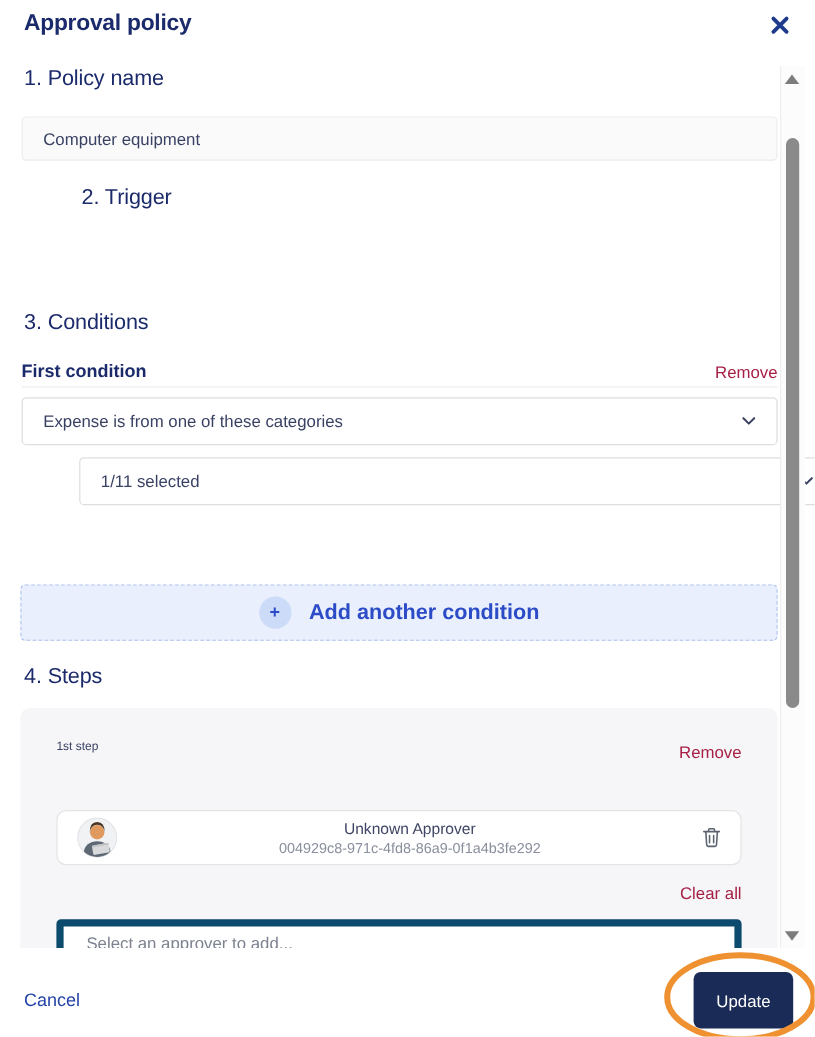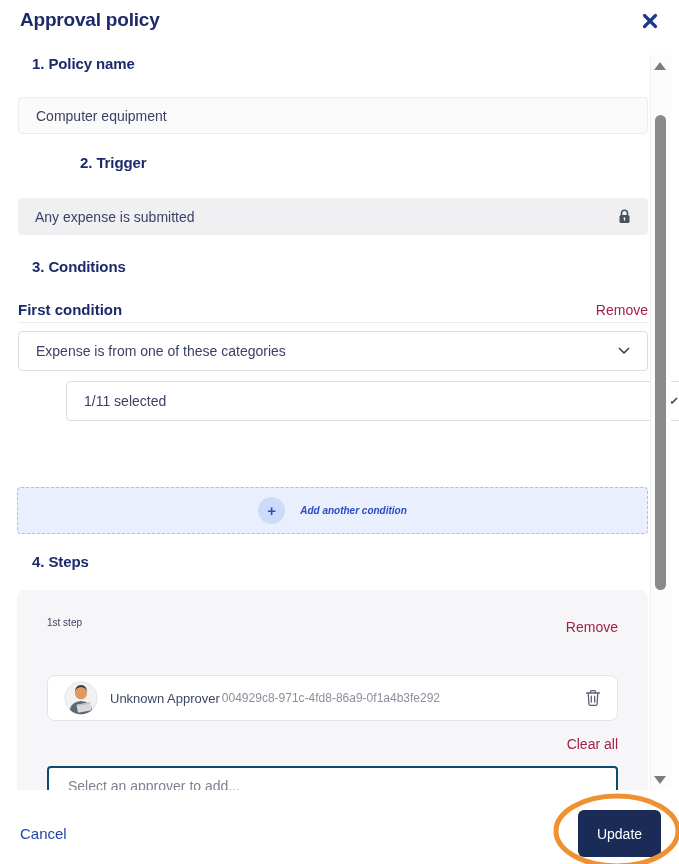--- a/index.html
+++ b/index.html
@@ -5,47 +5,47 @@
   html,body{margin:0;padding:0;background:#fff;}
   body{width:679px;height:864px;position:relative;overflow:hidden;
        font-family:"Liberation Sans","DejaVu Sans",sans-serif;
        -webkit-font-smoothing:antialiased;}
   .abs{position:absolute;}
   
   .modal-title{left:20px;top:9px;font-size:19px;font-weight:700;color:var(--navy-text,#1b2a6b);letter-spacing:-0.2px;}
   .close-btn{right:18px;top:10px;width:22px;height:22px;cursor:pointer;display:flex;align-items:center;justify-content:center;}
   
   .modal-body{left:0;top:55px;width:679px;height:735px;overflow:hidden;}
-  .sec-label{left:32px;font-size:15px;font-weight:700;color:var(--navy-text,#1b2a6b);letter-spacing:-0.1px;}
+  .sec-label{left:20px;font-size:18px;font-weight:400;color:var(--navy-text,#1b2a6b);letter-spacing:-0.1px;}
   .field{left:18px;width:630px;box-sizing:border-box;border-radius:4px;display:flex;align-items:center;font-size:14px;color:var(--slate-text,#3a4264);}
   .input-like{background:var(--field-bg,#fafafa);border:1px solid #ececec;height:37px;padding:15px 17px;}
   .input-like input{border:none;background:transparent;outline:none;font:inherit;color:inherit;width:100%;padding:0;}
   .disabled-field{background:var(--disabled-bg,#f0f0f2);height:37px;padding:0 17px;justify-content:space-between;}
   .select-field{background:#fff;border:1px solid #dedede;height:40px;padding:0 17px;justify-content:space-between;cursor:pointer;gap:18px;}
   .row-between{left:18px;width:630px;display:flex;justify-content:space-between;align-items:center;}
   .bold-navy{font-size:15px;font-weight:700;color:var(--navy-text,#1b2a6b);}
   .crimson-link{font-size:14px;color:var(--crimson,#a62045);cursor:pointer;}
   .divider{left:18px;width:630px;height:1px;background:#ededed;}
   .add-cond-btn{left:17px;width:631px;height:47px;box-sizing:border-box;background:var(--add-bg,#e9effc);
       border:1px dashed var(--add-border,#a8bfed);border-radius:4px;display:flex;align-items:center;justify-content:center;gap:15px;cursor:pointer;}
   .plus-circle{width:27px;height:27px;border-radius:50%;background:var(--plus-bg,#ccdbf8);color:var(--accent-blue,#2b4bc7);
       display:flex;align-items:center;justify-content:center;font-size:15px;font-weight:700;line-height:1;}
-  .add-cond-label{font-size:10px;font-weight:700;color:var(--accent-blue,#2b4bc7);font-style:italic;}
+  .add-cond-label{font-size:18px;font-weight:700;color:var(--accent-blue,#2b4bc7);}
   .step-panel{left:17px;top:535px;width:631px;height:330px;background:var(--panel-bg,#f6f6f8);border-radius:8px;}
   .step-panel .inner{position:absolute;}
   .step-title{left:30px;top:27px;font-size:10px;color:var(--slate-text,#3a4264);}
   .step-remove{right:30px;top:29px;}
   .approver-card{left:30px;top:85px;width:571px;height:46px;box-sizing:border-box;background:#fff;border:1px solid #e4e4e7;
       border-radius:8px;display:flex;align-items:center;padding:0 16px;gap:12px;}
-  .approver-texts{display:flex;flex-direction:row;gap:2px;flex:1;align-items:center;}
+  .approver-texts{display:flex;flex-direction:column;gap:2px;flex:1;align-items:center;}
   .approver-name{font-size:13px;color:#3f4665;}
   .approver-id{font-size:12px;color:var(--muted-text,#8a8f9d);}
   .trash-btn{cursor:pointer;display:flex;align-items:center;}
   .clear-all{right:30px;top:146px;}
-  .add-approver{left:30px;top:176px;width:571px;height:40px;box-sizing:border-box;background:#fff;border:2px solid #0c4a6e;border-radius:4px;
+  .add-approver{left:30px;top:176px;width:571px;height:40px;box-sizing:border-box;background:#fff;border:6px solid #0c4a6e;border-radius:4px;
       display:flex;align-items:center;padding:0 17px;}
   .add-approver input{border:none;outline:none;background:transparent;font-size:14px;color:#7d8290;width:100%;font-family:inherit;}
   .add-approver input::placeholder{color:#7d8290;opacity:1;}
   
   .sb-track{left:650px;top:55px;width:20px;height:735px;background:#fcfcfc;border-left:1px solid #efefef;}
   .sb-up{left:654px;top:62px;width:0;height:0;border-left:6px solid transparent;border-right:6px solid transparent;border-bottom:8px solid #7d7d7d;cursor:pointer;}
   .sb-down{left:654px;top:776px;width:0;height:0;border-left:6px solid transparent;border-right:6px solid transparent;border-top:8px solid #7d7d7d;cursor:pointer;}
   .sb-thumb{left:655px;top:115px;width:11px;height:475px;background:#8a8a8a;border-radius:6px;cursor:pointer;}
   
   .footer{left:0;top:790px;width:679px;height:74px;background:#fff;}
@@ -70,31 +70,20 @@
   </div>
 
   <div class="abs modal-body">
 
     <div class="abs sec-label" style="top:0px;">1. Policy name</div>
     <div class="abs field input-like" style="top:42px;">
       <input type="text" value="Computer equipment" style="">
     </div>
 
     <div class="abs sec-label" style="top:99px;margin-left:48px;">2. Trigger</div>
-    <div class="abs field disabled-field" style="top:143px;">
-      <span>Any expense is submitted</span>
-      <span>
-        <svg width="13" height="15" viewBox="0 0 13 15">
-          <path d="M3.5 6 V4.2 a3 3 0 0 1 6 0 V6" fill="none" stroke="#4a5160" stroke-width="1.6"></path>
-          <rect x="1.5" y="6" width="10" height="8" rx="1.6" fill="#4a5160"></rect>
-          <circle cx="6.5" cy="9.4" r="1" fill="#fff"></circle>
-          <rect x="6.1" y="9.6" width="0.8" height="2.2" fill="#fff"></rect>
-        </svg>
-      </span>
-    </div>
 
     <div class="abs sec-label" style="top:203px;">3. Conditions</div>
 
     <div class="abs row-between" style="top:246px;">
       <span class="bold-navy">First condition</span>
       <span class="crimson-link">Remove</span>
     </div>
     <div class="abs divider" style="top:267px;"></div>
 
     <div class="abs field select-field" style="top:276px;">

